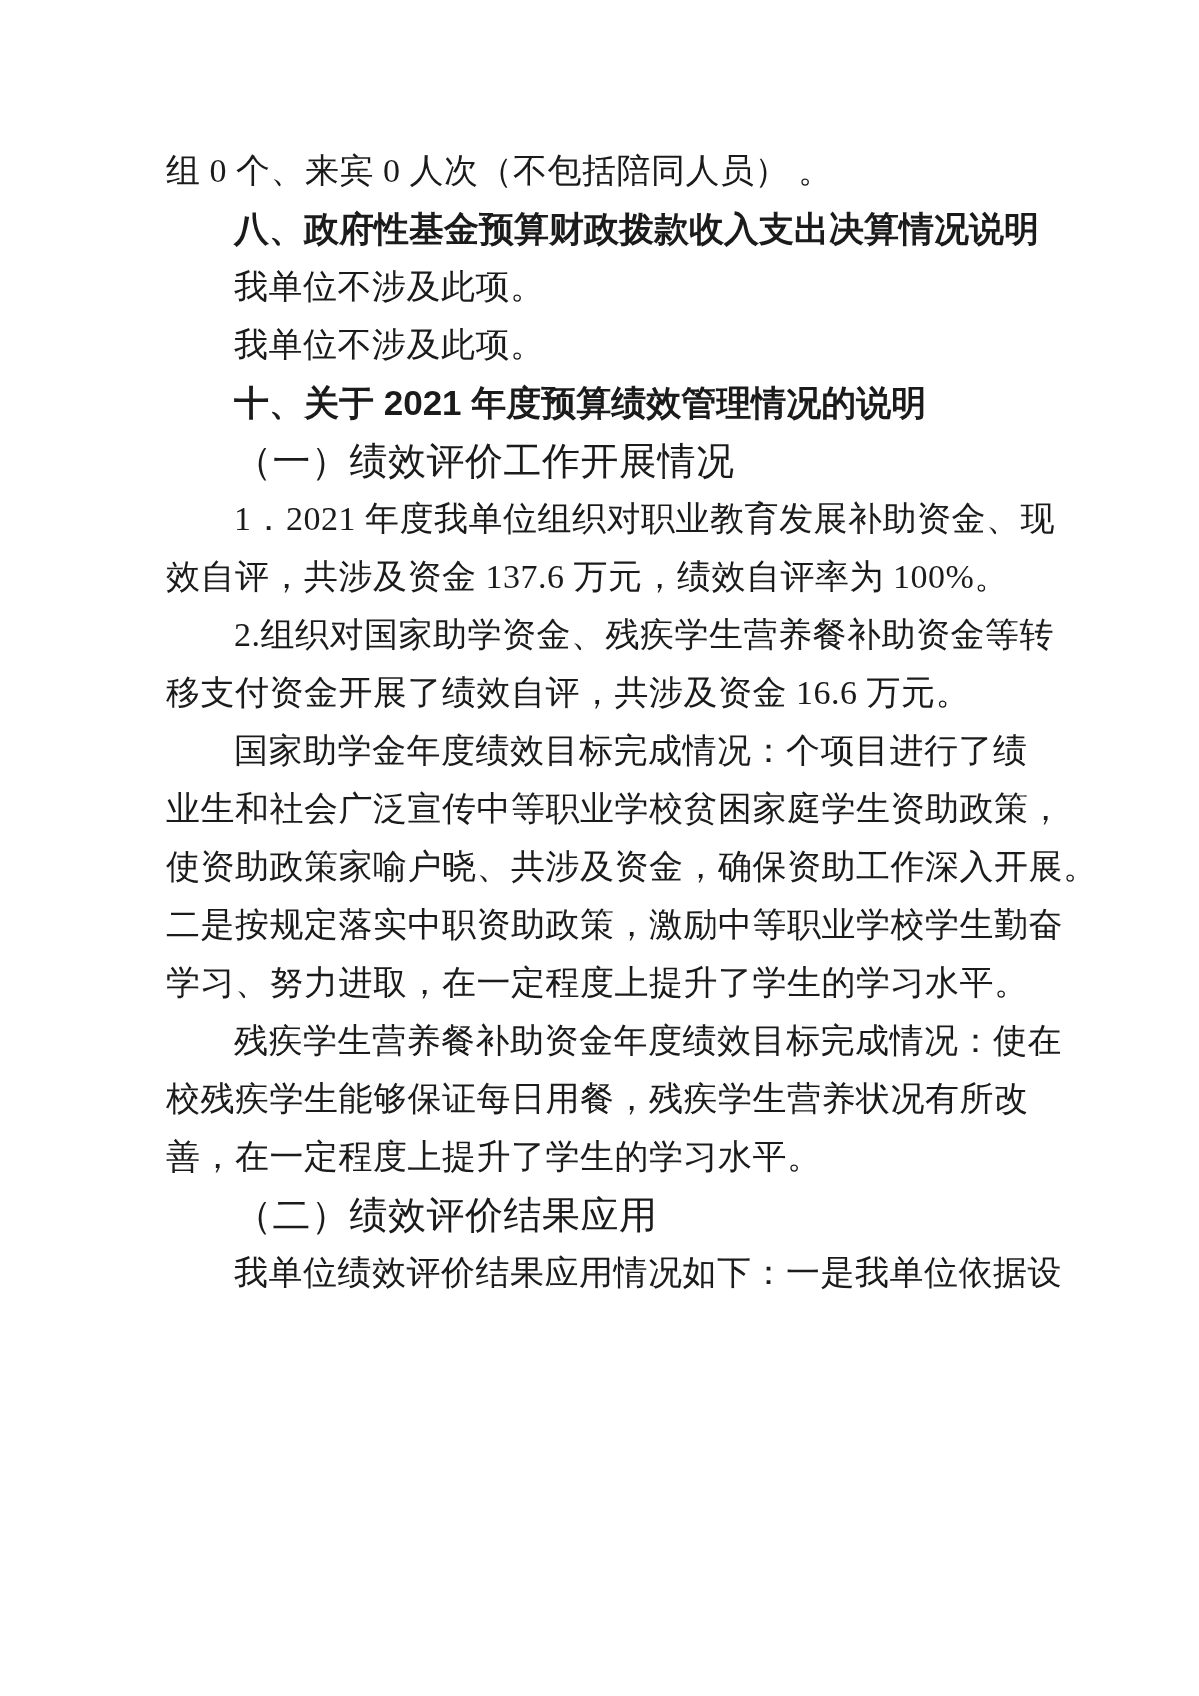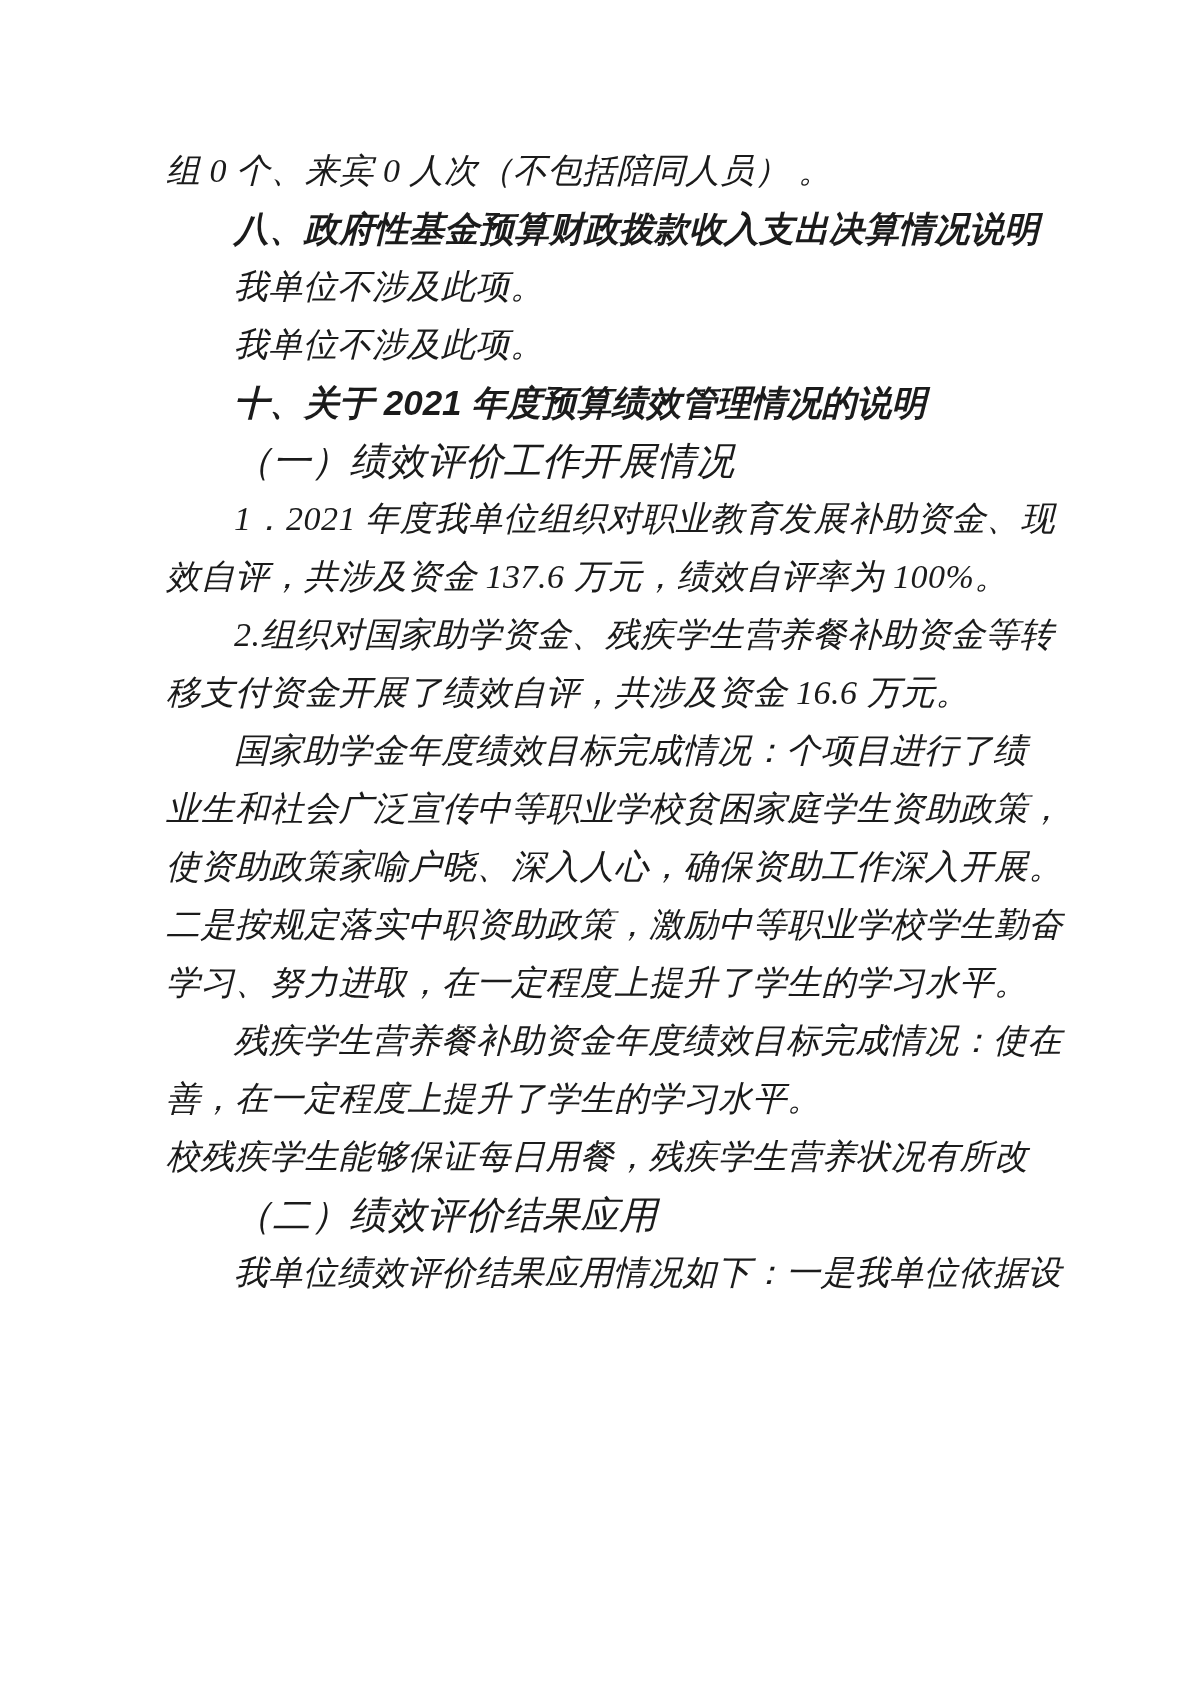--- a/index.html
+++ b/index.html
@@ -4,21 +4,20 @@
 <style>
   html, body { margin: 0; padding: 0; background: #ffffff; }
   .page {
     position: relative;
     width: 1199px;
     height: 1520px;
     background: #ffffff;
     overflow: hidden;
     font-family: "Liberation Serif", "DejaVu Serif", serif;
     color: #1b1b1b;
-    font-style: italic;
   }
   .text-block {
     position: absolute;
     left: 166px;
     top: 142px;
     width: 872px;
   }
   .line {
     height: 58px;
     line-height: 58px;
@@ -58,23 +57,23 @@
       <div class="line p">我单位不涉及此项。</div>
       <div class="line p">我单位不涉及此项。</div>
       <div class="line h">十、关于 2021 年度预算绩效管理情况的说明</div>
       <div class="line sub">（一）绩效评价工作开展情况</div>
       <div class="line p">1．2021 年度我单位组织对职业教育发展补助资金、现</div>
       <div class="line cont">效自评，共涉及资金 137.6 万元，绩效自评率为 100%。</div>
       <div class="line p">2.组织对国家助学资金、残疾学生营养餐补助资金等转</div>
       <div class="line cont">移支付资金开展了绩效自评，共涉及资金 16.6 万元。</div>
       <div class="line p">国家助学金年度绩效目标完成情况：个项目进行了绩</div>
       <div class="line cont">业生和社会广泛宣传中等职业学校贫困家庭学生资助政策，</div>
-      <div class="line cont">使资助政策家喻户晓、深入人心，确保资助工作深入开展。</div>
+      <div class="line cont">使资助政策家喻户晓、共涉及资金，确保资助工作深入开展。</div>
       <div class="line cont">二是按规定落实中职资助政策，激励中等职业学校学生勤奋</div>
       <div class="line cont">学习、努力进取，在一定程度上提升了学生的学习水平。</div>
       <div class="line p">残疾学生营养餐补助资金年度绩效目标完成情况：使在</div>
+      <div class="line cont">校残疾学生能够保证每日用餐，残疾学生营养状况有所改</div>
       <div class="line cont">善，在一定程度上提升了学生的学习水平。</div>
-      <div class="line cont">校残疾学生能够保证每日用餐，残疾学生营养状况有所改</div>
       <div class="line sub">（二）绩效评价结果应用</div>
       <div class="line p">我单位绩效评价结果应用情况如下：一是我单位依据设</div>
     </div>
   <div class="page-number">17</div>
 </div>
 
 </body></html>

